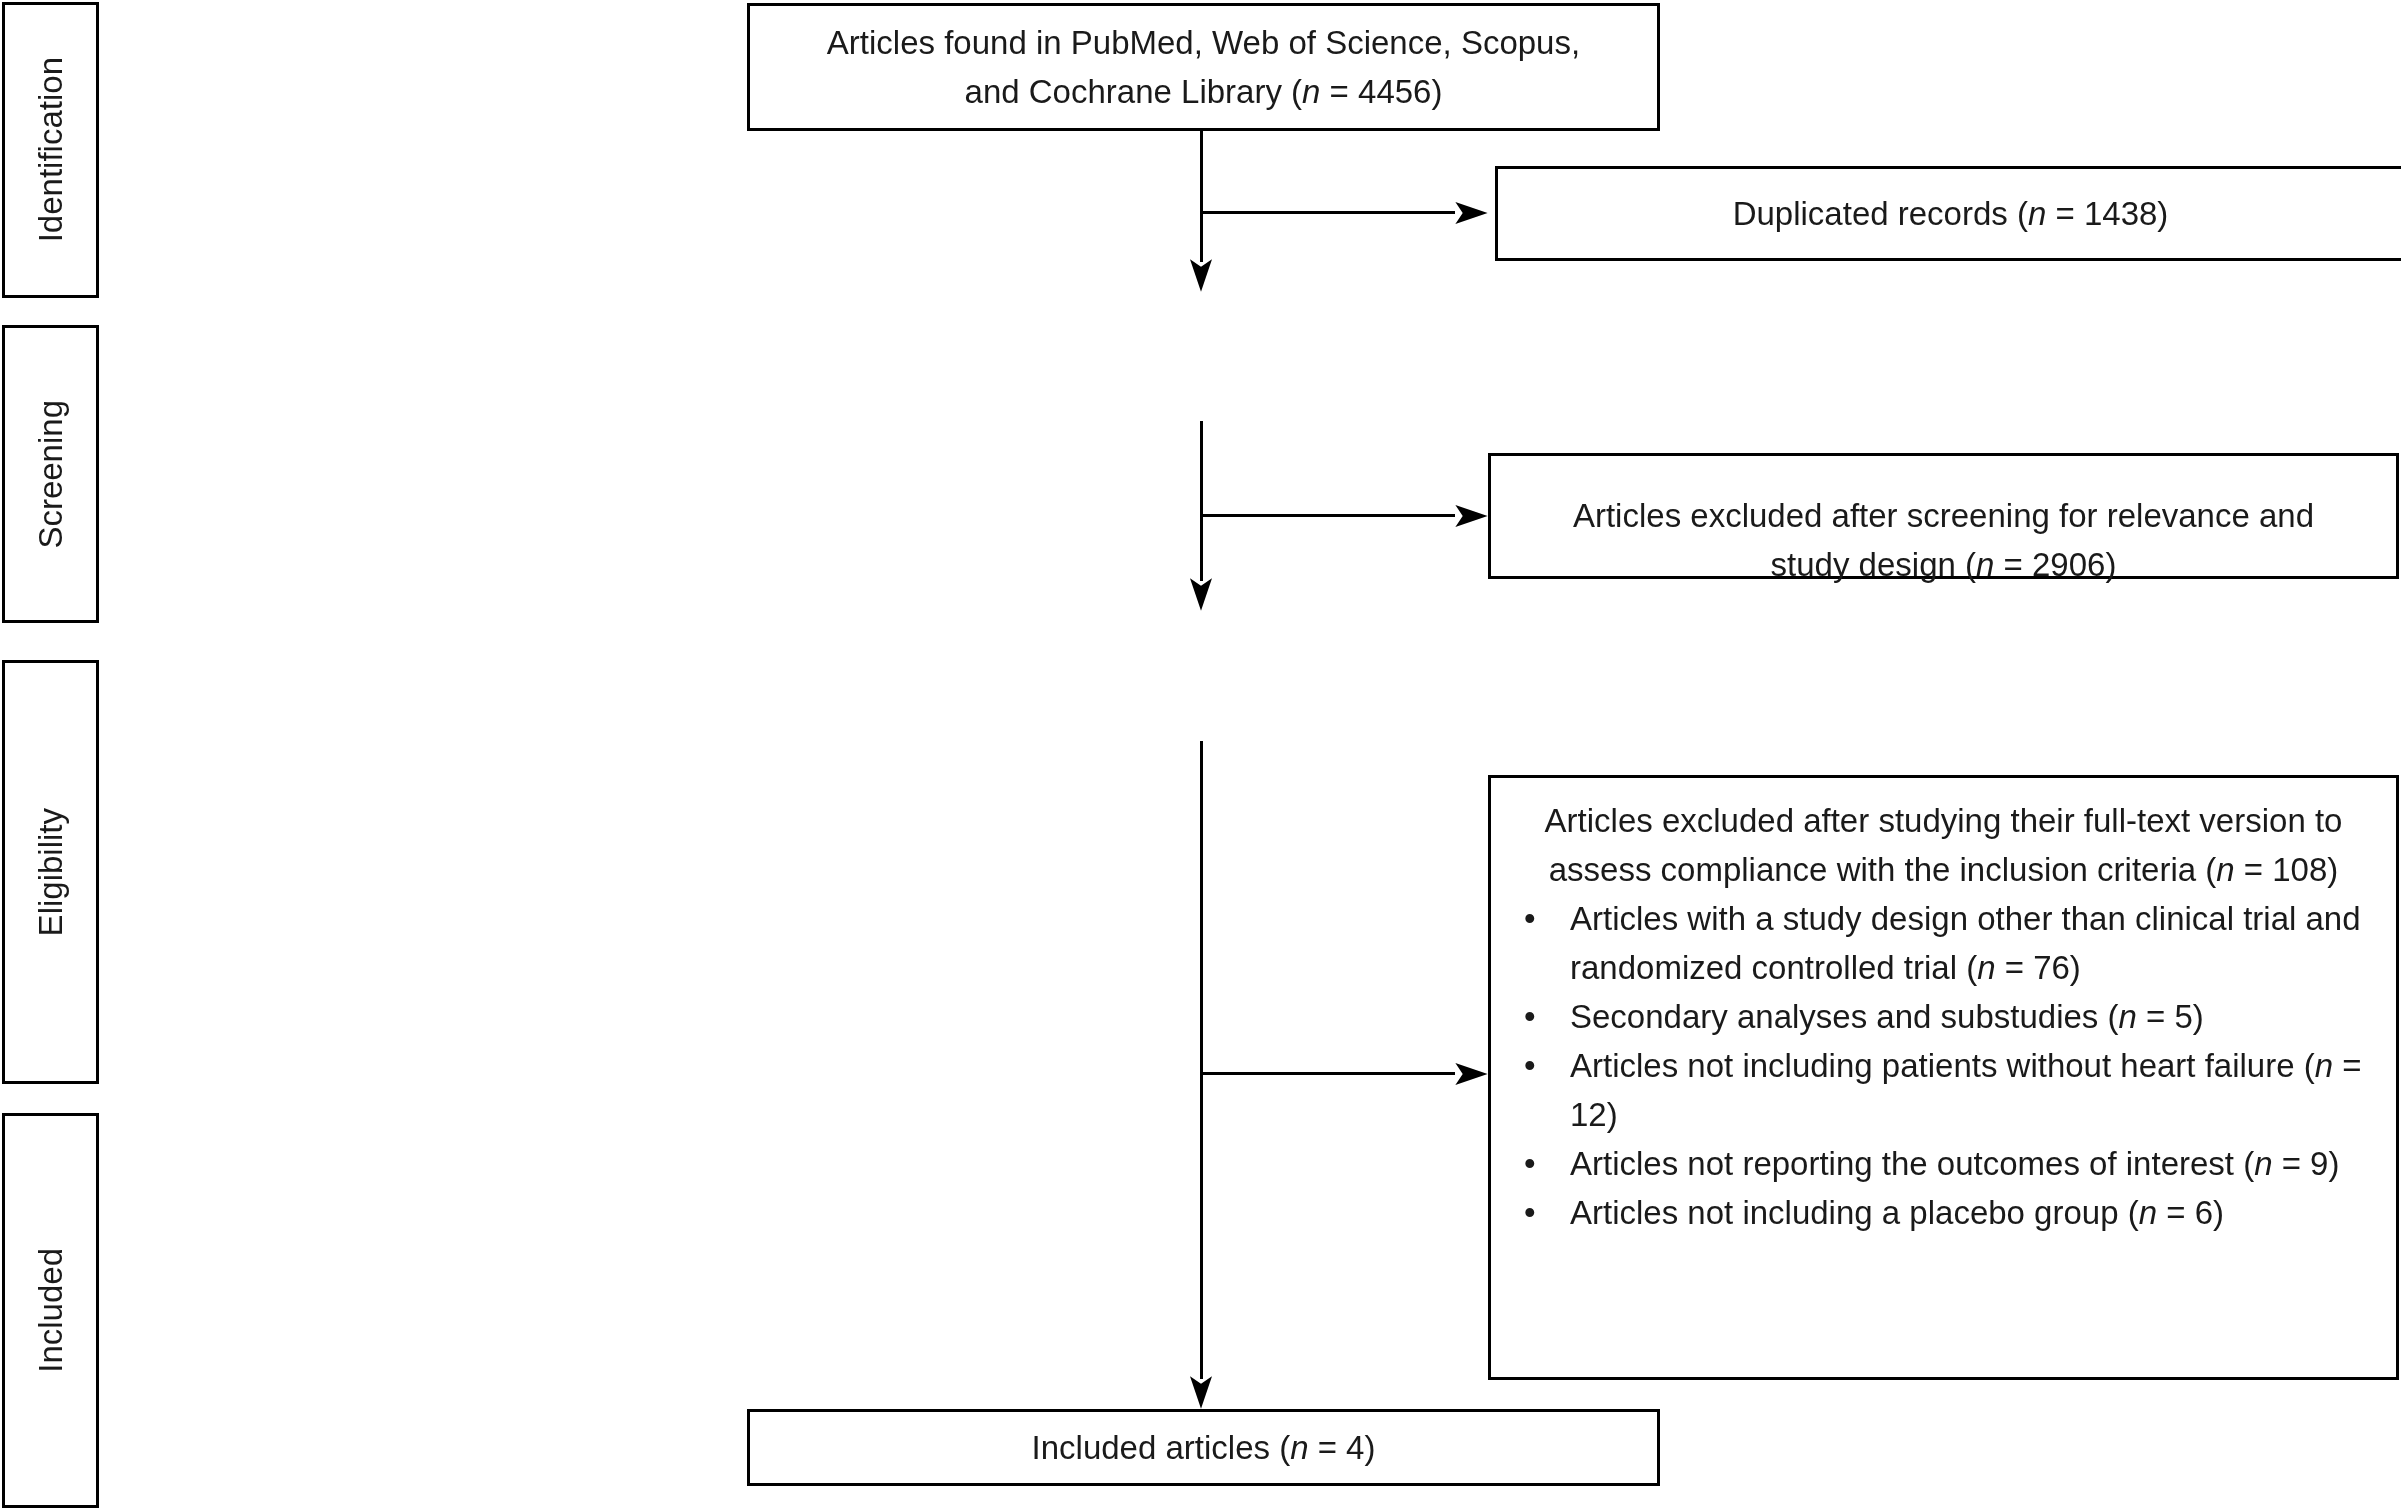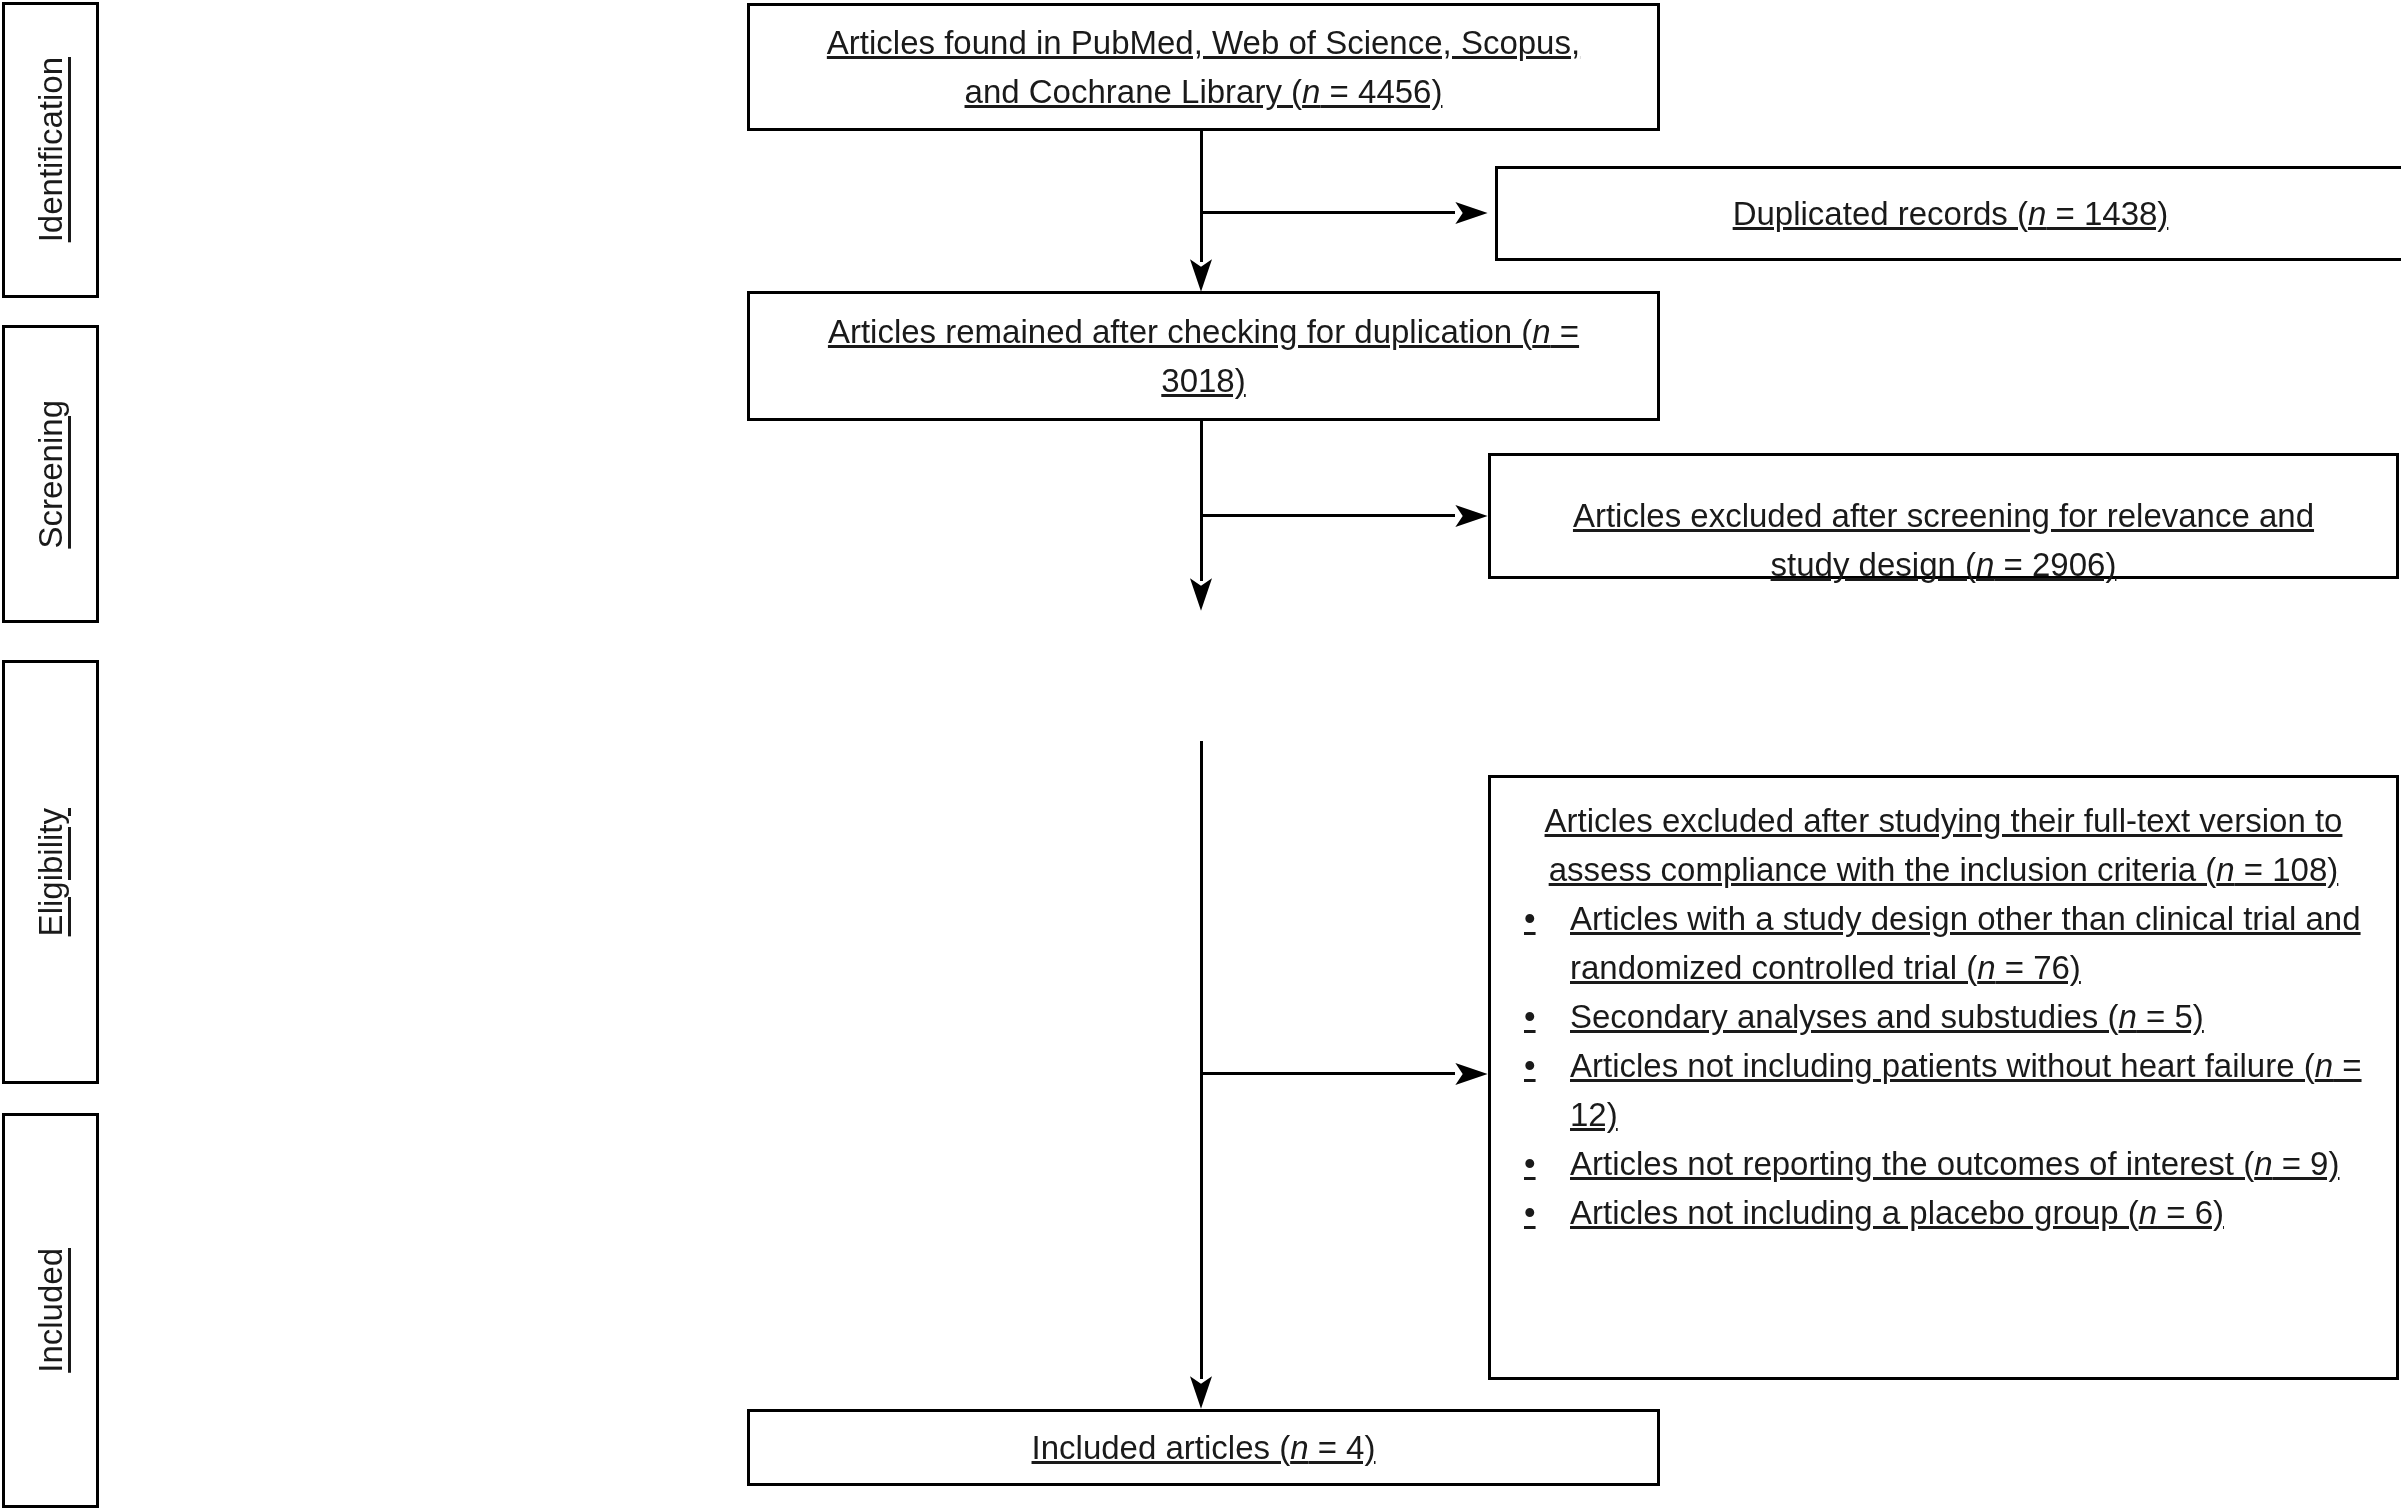--- a/index.html
+++ b/index.html
@@ -15,21 +15,20 @@
   }
   .box {
     position: absolute;
     box-sizing: border-box;
     border: 3.7px solid #000000;
     background: #ffffff;
     display: flex;
     align-items: center;
     justify-content: center;
     text-align: center;
-    text-decoration: underline;
   }
   .stage-box { border-width: 3.7px; }
   .stage-label {
     writing-mode: vertical-rl;
     transform: rotate(180deg);
     white-space: nowrap;
   }
   .line { position: absolute; background: #000000; }
   .ah { position: absolute; line-height: 0; }
   .ah svg { display: block; }
@@ -58,23 +57,20 @@
   </div>
   <div class="box stage-box" style="left:2.2px; top:660px; width:97px; height:424px;">
     <span class="stage-label">Eligibility</span>
   </div>
   <div class="box stage-box" style="left:2.2px; top:1113px; width:97px; height:395px;">
     <span class="stage-label">Included</span>
   </div>
 
   <div class="box" style="left:747px; top:3px; width:913px; height:128px;">
     <span class="cap" style="max-width:813px;">Articles found in PubMed, Web of Science, Scopus, and Cochrane Library (<i>n</i> = 4456)</span>
-  </div>
-  <div class="box" style="left:747px; top:291px; width:913px; height:130px;">
-    <span class="cap" style="max-width:835px;">Articles remained after checking for duplication (<i>n</i> = 3018)</span>
   </div>
   <div class="box" style="left:747px; top:1409px; width:913px; height:77px;">
     <span class="cap">Included articles (<i>n</i> = 4)</span>
   </div>
 
   <div class="box" style="left:1488px; top:166px; width:911px; height:95px;margin-left:7px;">
     <span class="cap">Duplicated records (<i>n</i> = 1438)</span>
   </div>
   <div class="box" style="left:1488px; top:453px; width:911px; height:126px;">
     <span class="cap" style="max-width:783px;margin-top:48px;">Articles excluded after screening for relevance and study design (<i>n</i> = 2906)</span>

